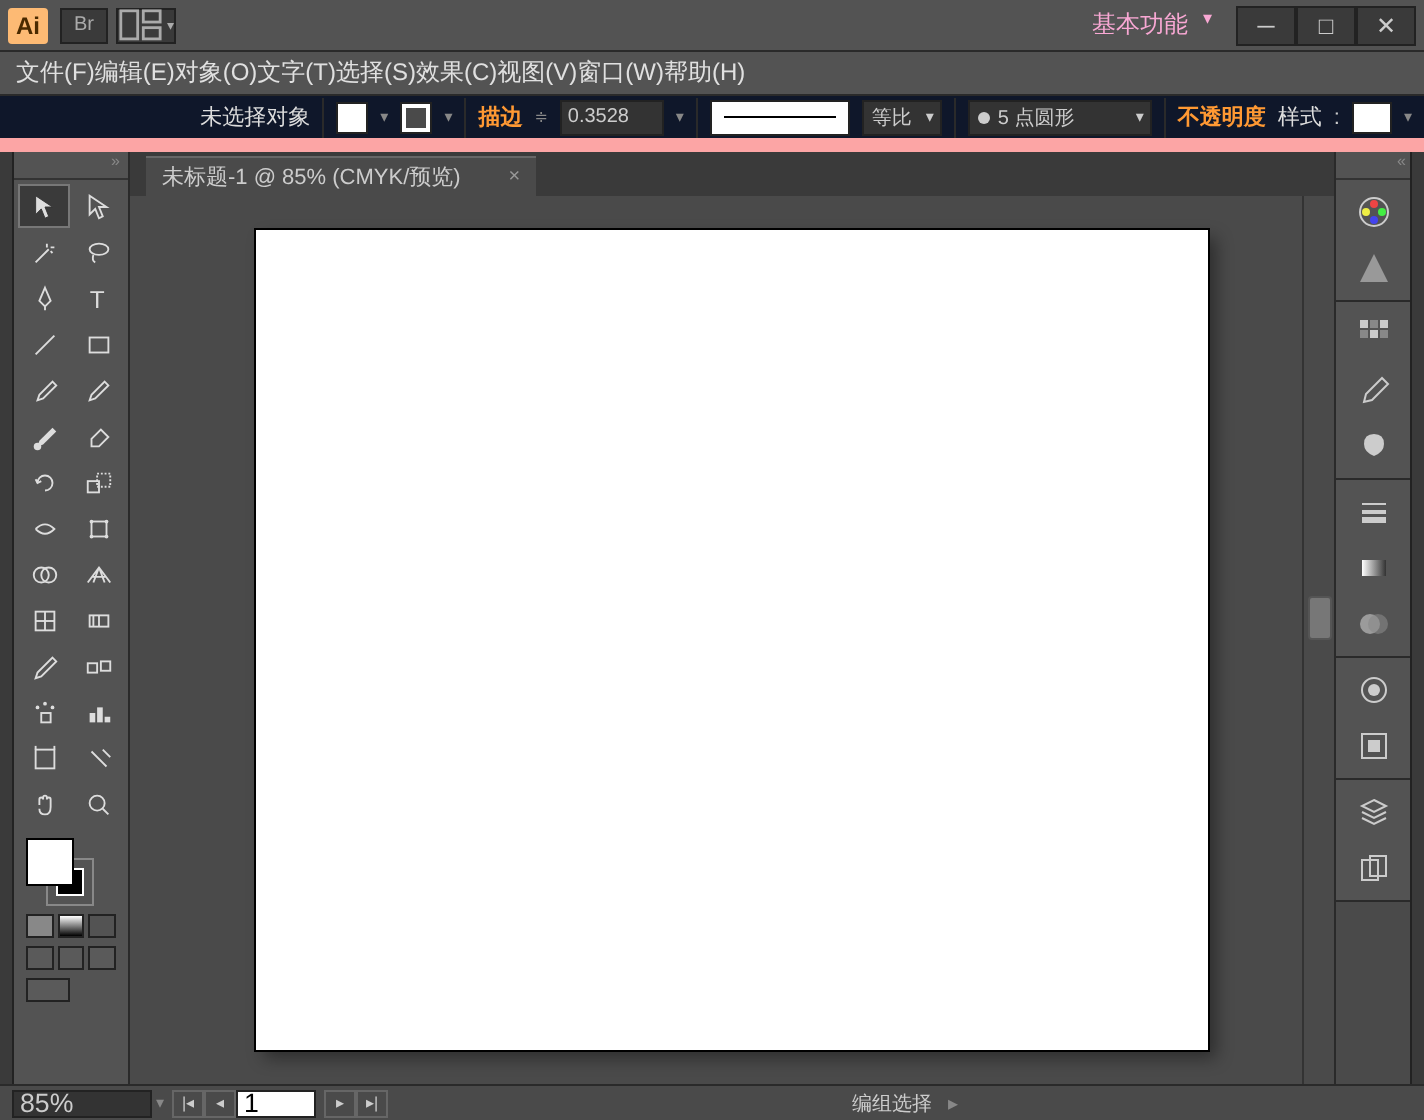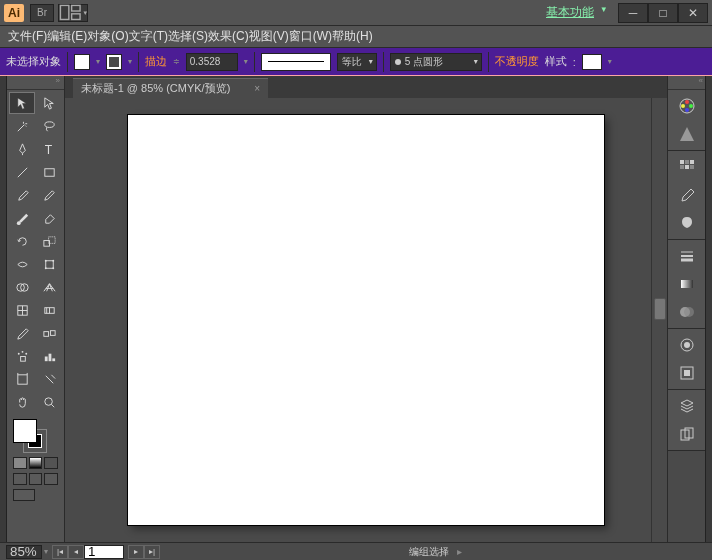--- a/index.html
+++ b/index.html
@@ -3,31 +3,31 @@
 <meta charset="utf-8">
 <style>
 * { margin: 0; padding: 0; box-sizing: border-box; font-family: "Microsoft YaHei", Arial, sans-serif; user-select: none; }
 body { width: 712px; height: 560px; background: #4a4a4a; overflow: hidden; font-size: 11px; color: #ccc; }
 
 .titlebar { height: 26px; background: #535353; display: flex; align-items: center; padding: 0 4px; border-bottom: 1px solid #2a2a2a; }
 .app-logo { width: 20px; height: 18px; background: #fdba74; color: #4a2a00; font-weight: bold; display: flex; align-items: center; justify-content: center; font-size: 12px; border-radius: 2px; margin-right: 6px; }
 .tb-btn { width: 24px; height: 18px; background: #3a3a3a; margin-right: 4px; border: 1px solid #222; display: flex; align-items: center; justify-content: center; color: #aaa; font-size: 10px; }
 .tb-btn.wider { width: 30px; }
 .titlebar-spacer { flex: 1; }
-.workspace-dd { color: #86efac; font-size: 12px; padding: 2px 16px 2px 8px; position: relative; text-decoration: underline; }
+.workspace-dd { color: #f9a8d4; font-size: 12px; padding: 2px 16px 2px 8px; position: relative; }
 .workspace-dd::after { content: "▾"; position: absolute; right: 4px; font-size: 9px; }
 .win-controls { display: flex; gap: 0; margin-left: 8px; }
 .win-btn { width: 30px; height: 20px; background: #3a3a3a; border: 1px solid #222; display: flex; align-items: center; justify-content: center; color: #ccc; font-size: 12px; }
 
 .menubar { height: 22px; background: #535353; display: flex; align-items: center; padding: 0 8px; gap: 0; border-bottom: 1px solid #2a2a2a; font-size: 12px; }
 .menu-item { color: #e0e0e0; cursor: default; }
 
-.controlbar { height: 28px; background: #4c1d95; display: flex; align-items: center; padding: 0 6px; gap: 6px; border-bottom: 1px solid #fca5a5; font-size: 11px; }
+.controlbar { height: 28px; background: #0f172a; display: flex; align-items: center; padding: 0 6px; gap: 6px; border-bottom: 7px solid #fca5a5; font-size: 11px; justify-content: flex-end; }
 .cb-label { color: #ddd; }
-.cb-label.orange { color: #ff9933; }
+.cb-label.orange { color: #ff9933; font-weight: bold; }
 .swatch { width: 16px; height: 16px; border: 1px solid #222; }
 .swatch.white { background: #fff; }
 .swatch.outline { background: #4a4a4a; box-shadow: inset 0 0 0 2px #fff; }
 .cb-sep { width: 1px; height: 20px; background: #2a2a2a; }
 .stroke-input { width: 52px; height: 18px; background: #333; border: 1px solid #222; color: #ccc; padding: 0 3px; font-size: 10px; }
 .stroke-preview { width: 70px; height: 18px; background: #fff; border: 1px solid #222; display: flex; align-items: center; justify-content: center; }
 .stroke-line { width: 56px; height: 1px; background: #000; }
 .cb-dd { height: 18px; background: #333; border: 1px solid #222; color: #ccc; padding: 0 14px 0 4px; position: relative; display: flex; align-items: center; font-size: 10px; }
 .cb-dd::after { content: "▾"; position: absolute; right: 3px; font-size: 8px; }
 .cb-dot { width: 6px; height: 6px; background: #ccc; border-radius: 50%; }
@@ -60,21 +60,21 @@
 
 .rpanel-outer { width: 7px; background: #3a3a3a; border-left: 1px solid #222; }
 .rpanel-wrap { width: 38px; background: #4a4a4a; border-left: 1px solid #2a2a2a; }
 .rpanel-inner { width: 38px; background: #535353; margin-left: 0; }
 .rpanel-tab { height: 14px; background: #535353; border-bottom: 1px solid #333; font-size: 8px; color: #888; text-align: right; padding-right: 3px; }
 .rpanel-group { border-bottom: 1px solid #2a2a2a; padding: 2px 0; }
 .rpanel-icon { width: 34px; height: 28px; display: flex; align-items: center; justify-content: center; color: #ccc; margin: 0 auto; }
 .rpanel-icon svg { width: 18px; height: 18px; }
 
 .statusbar { height: 18px; background: #4a4a4a; border-top: 1px solid #2a2a2a; display: flex; align-items: center; font-size: 10px; }
-.zoom-box { width: 36px; height: 14px; background: #333; border: 1px solid #222; margin-left: 6px; padding: 0 3px; color: #ccc; }
+.zoom-box { width: 70px; height: 14px; background: #333; border: 1px solid #222; margin-left: 6px; padding: 0 3px; color: #ccc; }
 .nav-btns { display: flex; margin-left: 4px; }
 .nav-btn { width: 16px; height: 14px; background: #4a4a4a; border: 1px solid #666; color: #ccc; font-size: 8px; display: flex; align-items: center; justify-content: center; }
 .page-box { width: 40px; height: 14px; background: #fff; color: #000; border: 1px solid #222; padding: 0 3px; }
 .status-spacer { flex: 1; }
 .status-text { color: #ccc; padding: 0 8px; }
 .status-dd { width: 14px; color: #888; }
 </style>
 </head>
 <body>
 

